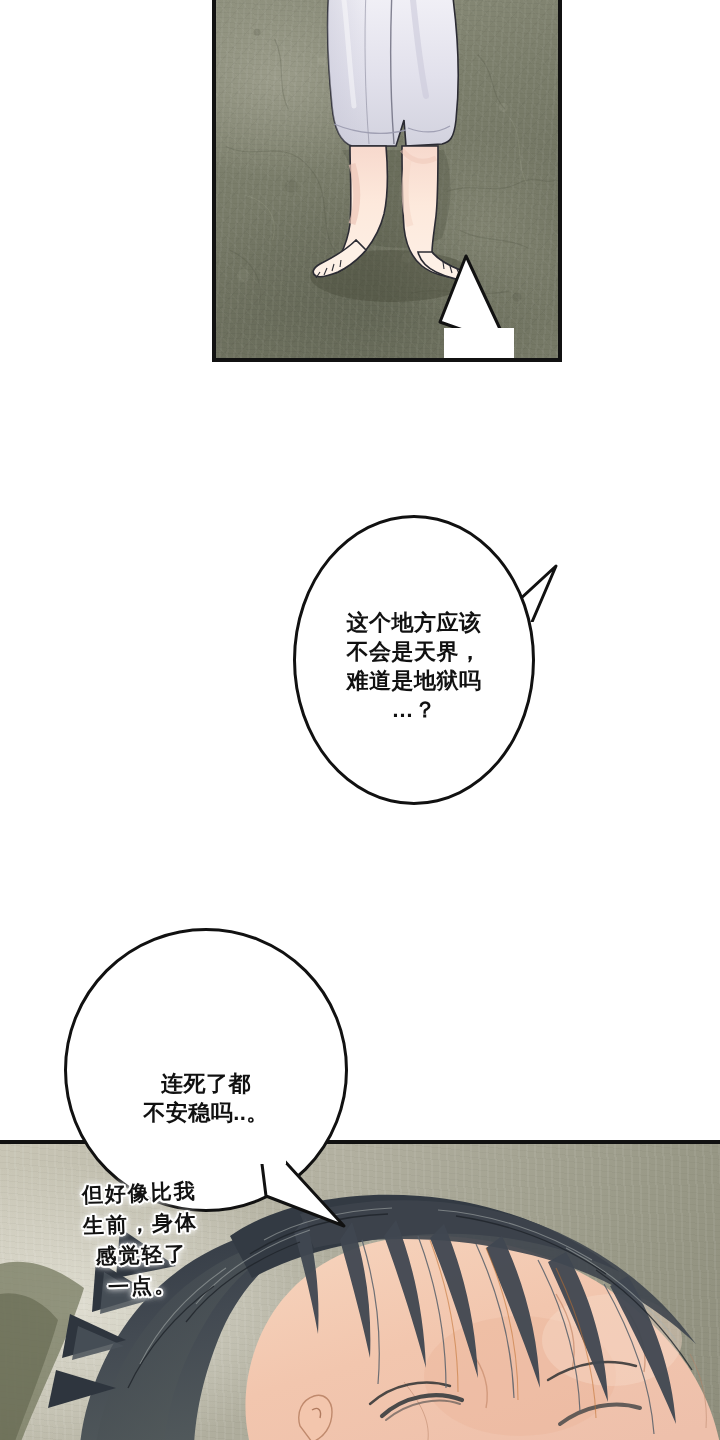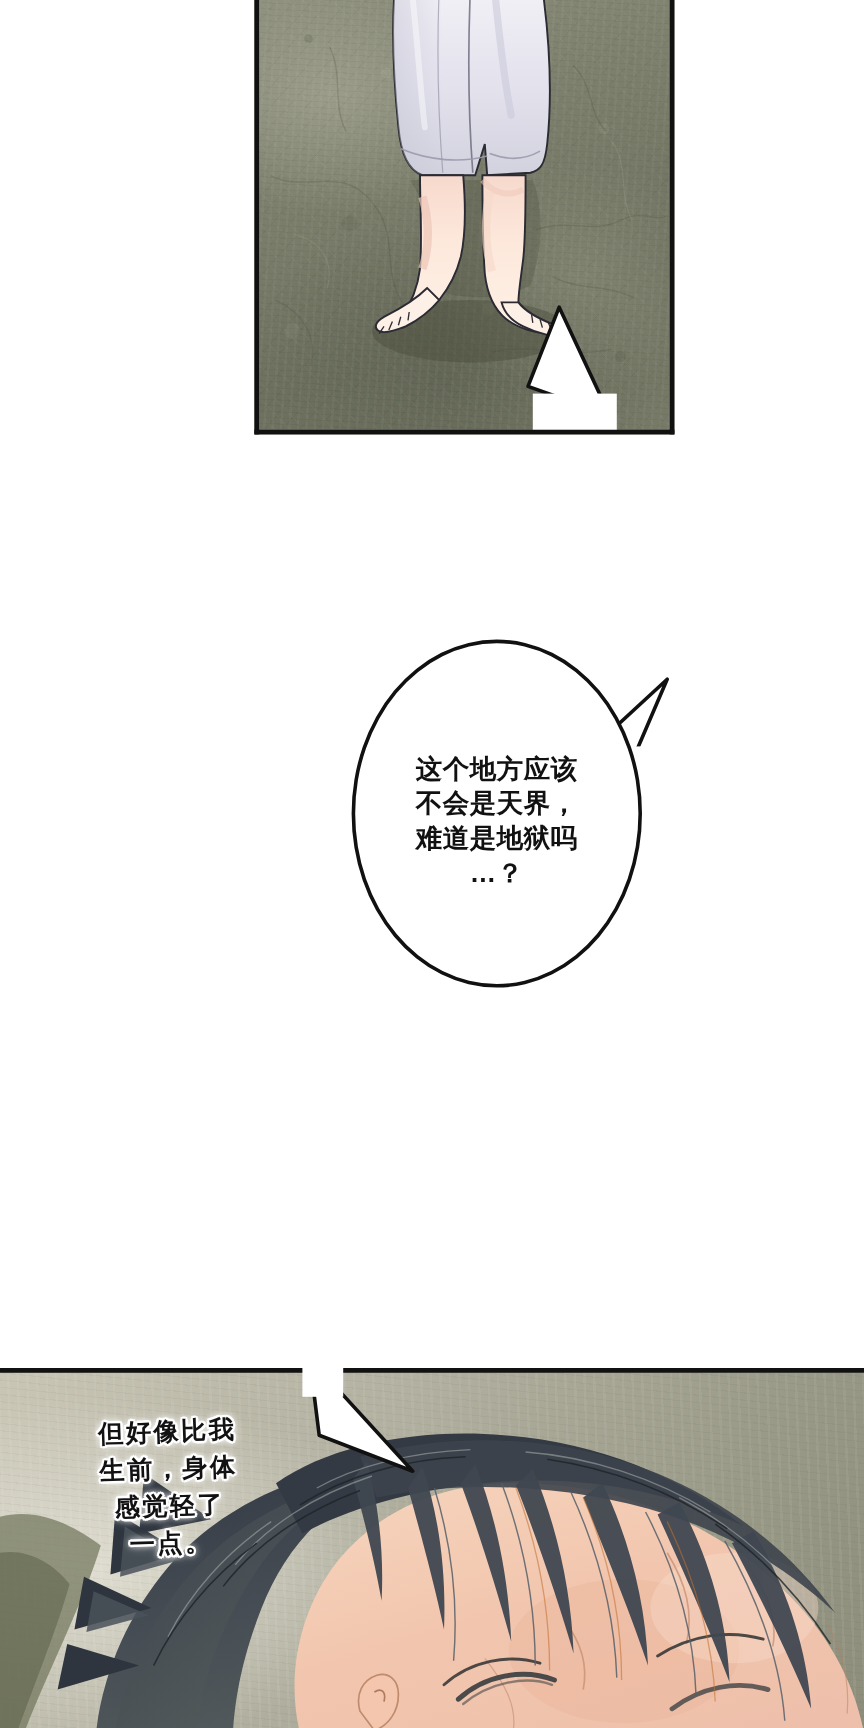--- a/index.html
+++ b/index.html
@@ -95,21 +95,21 @@
     top: 318px;
     width: 274px;
     height: 284px;
     font-size: 22px;
     z-index: 4;
   }
   #bubble-1 .bubble-text { padding: 0 10px; transform: translateY(2px); }
 
   #bubble-2 {
     left: 293px;
-    top: 533px;
+    top: 515px;
     width: 242px;
     height: 290px;
     font-size: 22px;
     z-index: 3;
   }
   #bubble-2 .bubble-text { padding: 0 6px; transform: translateY(6px); }
 
   #bubble-3 {
     left: 64px;
     top: 928px;
@@ -416,19 +416,23 @@
         <path d="M78,182 L124,202 L72,216 Z"></path>
       </g>
     </svg>
   </div>
 
   <svg id="tail-3" class="tail-svg" width="120" height="110" viewBox="0 0 120 110">
     <path d="M6,2 L92,96 L14,66 Z" fill="#ffffff" stroke="#111111" stroke-width="3" stroke-linejoin="round"></path>
     <rect x="0" y="0" width="34" height="34" fill="#ffffff"></rect>
   </svg>
 
+  <div class="bubble" id="bubble-3">
+    <span class="bubble-text">连死了都
+不安稳吗..。</span>
+  </div>
 
   <div id="caption-1">但好像比我
 生前，身体
 感觉轻了
 一点。</div>
 
 </div>
 
 </body></html>

